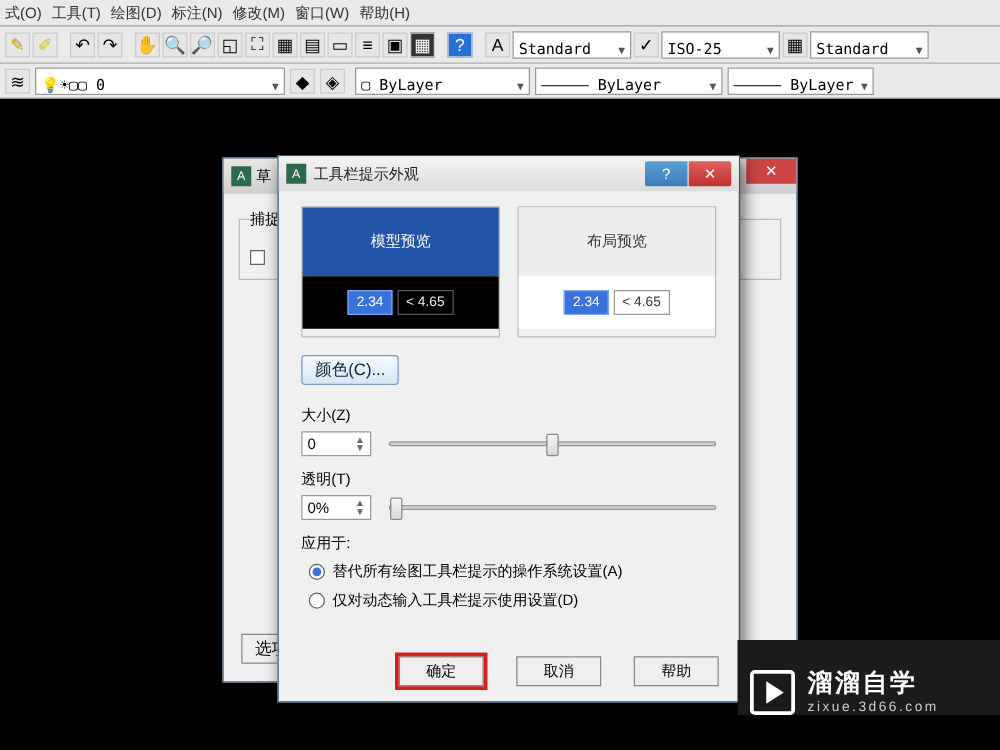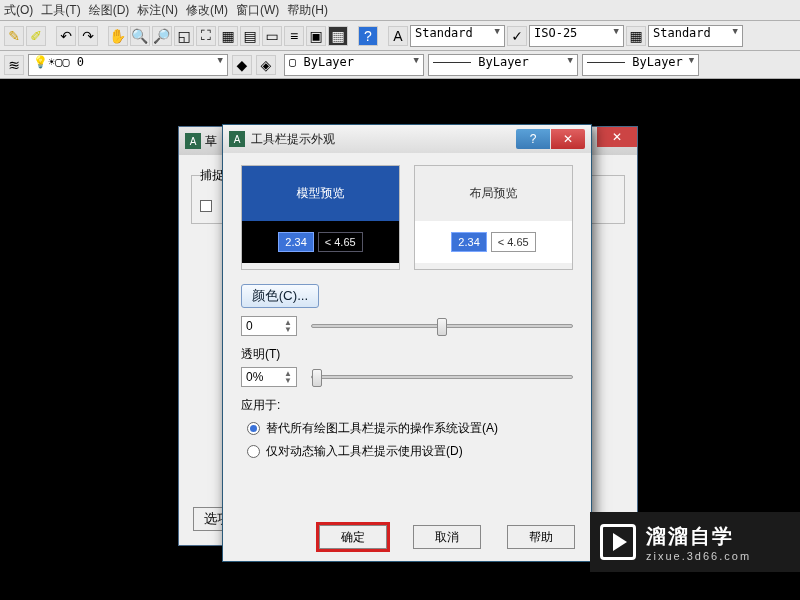--- a/index.html
+++ b/index.html
@@ -37,21 +37,21 @@
   display: inline-flex; align-items: center; justify-content: center;
   font-size: 14px;
   background: #e6e6e6;
   border: 1px solid #ccc;
 }
 .tb-combo {
   height: 22px;
   border: 1px solid #999;
   background: #fff;
   display: flex;
-  align-items: flex-start;
+  align-items: flex-end;
   padding: 0 4px;
   font-family: monospace;
   font-size: 12px;
   min-width: 80px;
   justify-content: space-between;
 }
 .tb-combo .arrow { font-size: 9px; color: #555; margin-left: 6px;}
 .proprow {
   background: #eaeaea;
   height: 28px;
@@ -179,21 +179,21 @@
 }
 .dlg .btn {
   width: 68px; height: 24px; border: 1px solid #888; background: #efefef;
   display: flex; align-items: center; justify-content: center;
 }
 .dlg .btn.ok { outline: 3px solid #d42020; }
 
 .watermark {
   position: absolute; right: 0; bottom: 28px;
   width: 210px; height: 60px; background: #1b1b1b;
-  display: flex; align-items: center; gap: 10px; padding: 0 10px;
+  display: flex; align-items: flex-end; gap: 10px; padding: 0 10px;
   color: #fff;
 }
 .watermark .logo {
   width: 36px; height: 36px; border: 3px solid #fff; border-radius: 4px;
   display: flex; align-items: center; justify-content: center;
 }
 .watermark .tri {
   width: 0; height: 0; border-left: 14px solid #fff; border-top: 9px solid transparent; border-bottom: 9px solid transparent;
   margin-left: 3px;
 }
@@ -317,20 +317,21 @@
         <div class="area">
           <span class="dimbox active">2.34</span>
           <span class="dimbox inactive">&lt; 4.65</span>
         </div>
       </div>
     </div>
 
     <button class="color-btn">颜色(C)...</button>
 
     <div class="grp">
+      <div class="grp-label">大小(Z)</div>
       <div class="slider-row">
         <div class="spin">
           <span>0</span>
           <span class="arrows">
               <span>▲</span>
               <span>▼</span>
             </span>
         </div>
         <div class="track">
           <div class="thumb" style="left:48%"></div>

